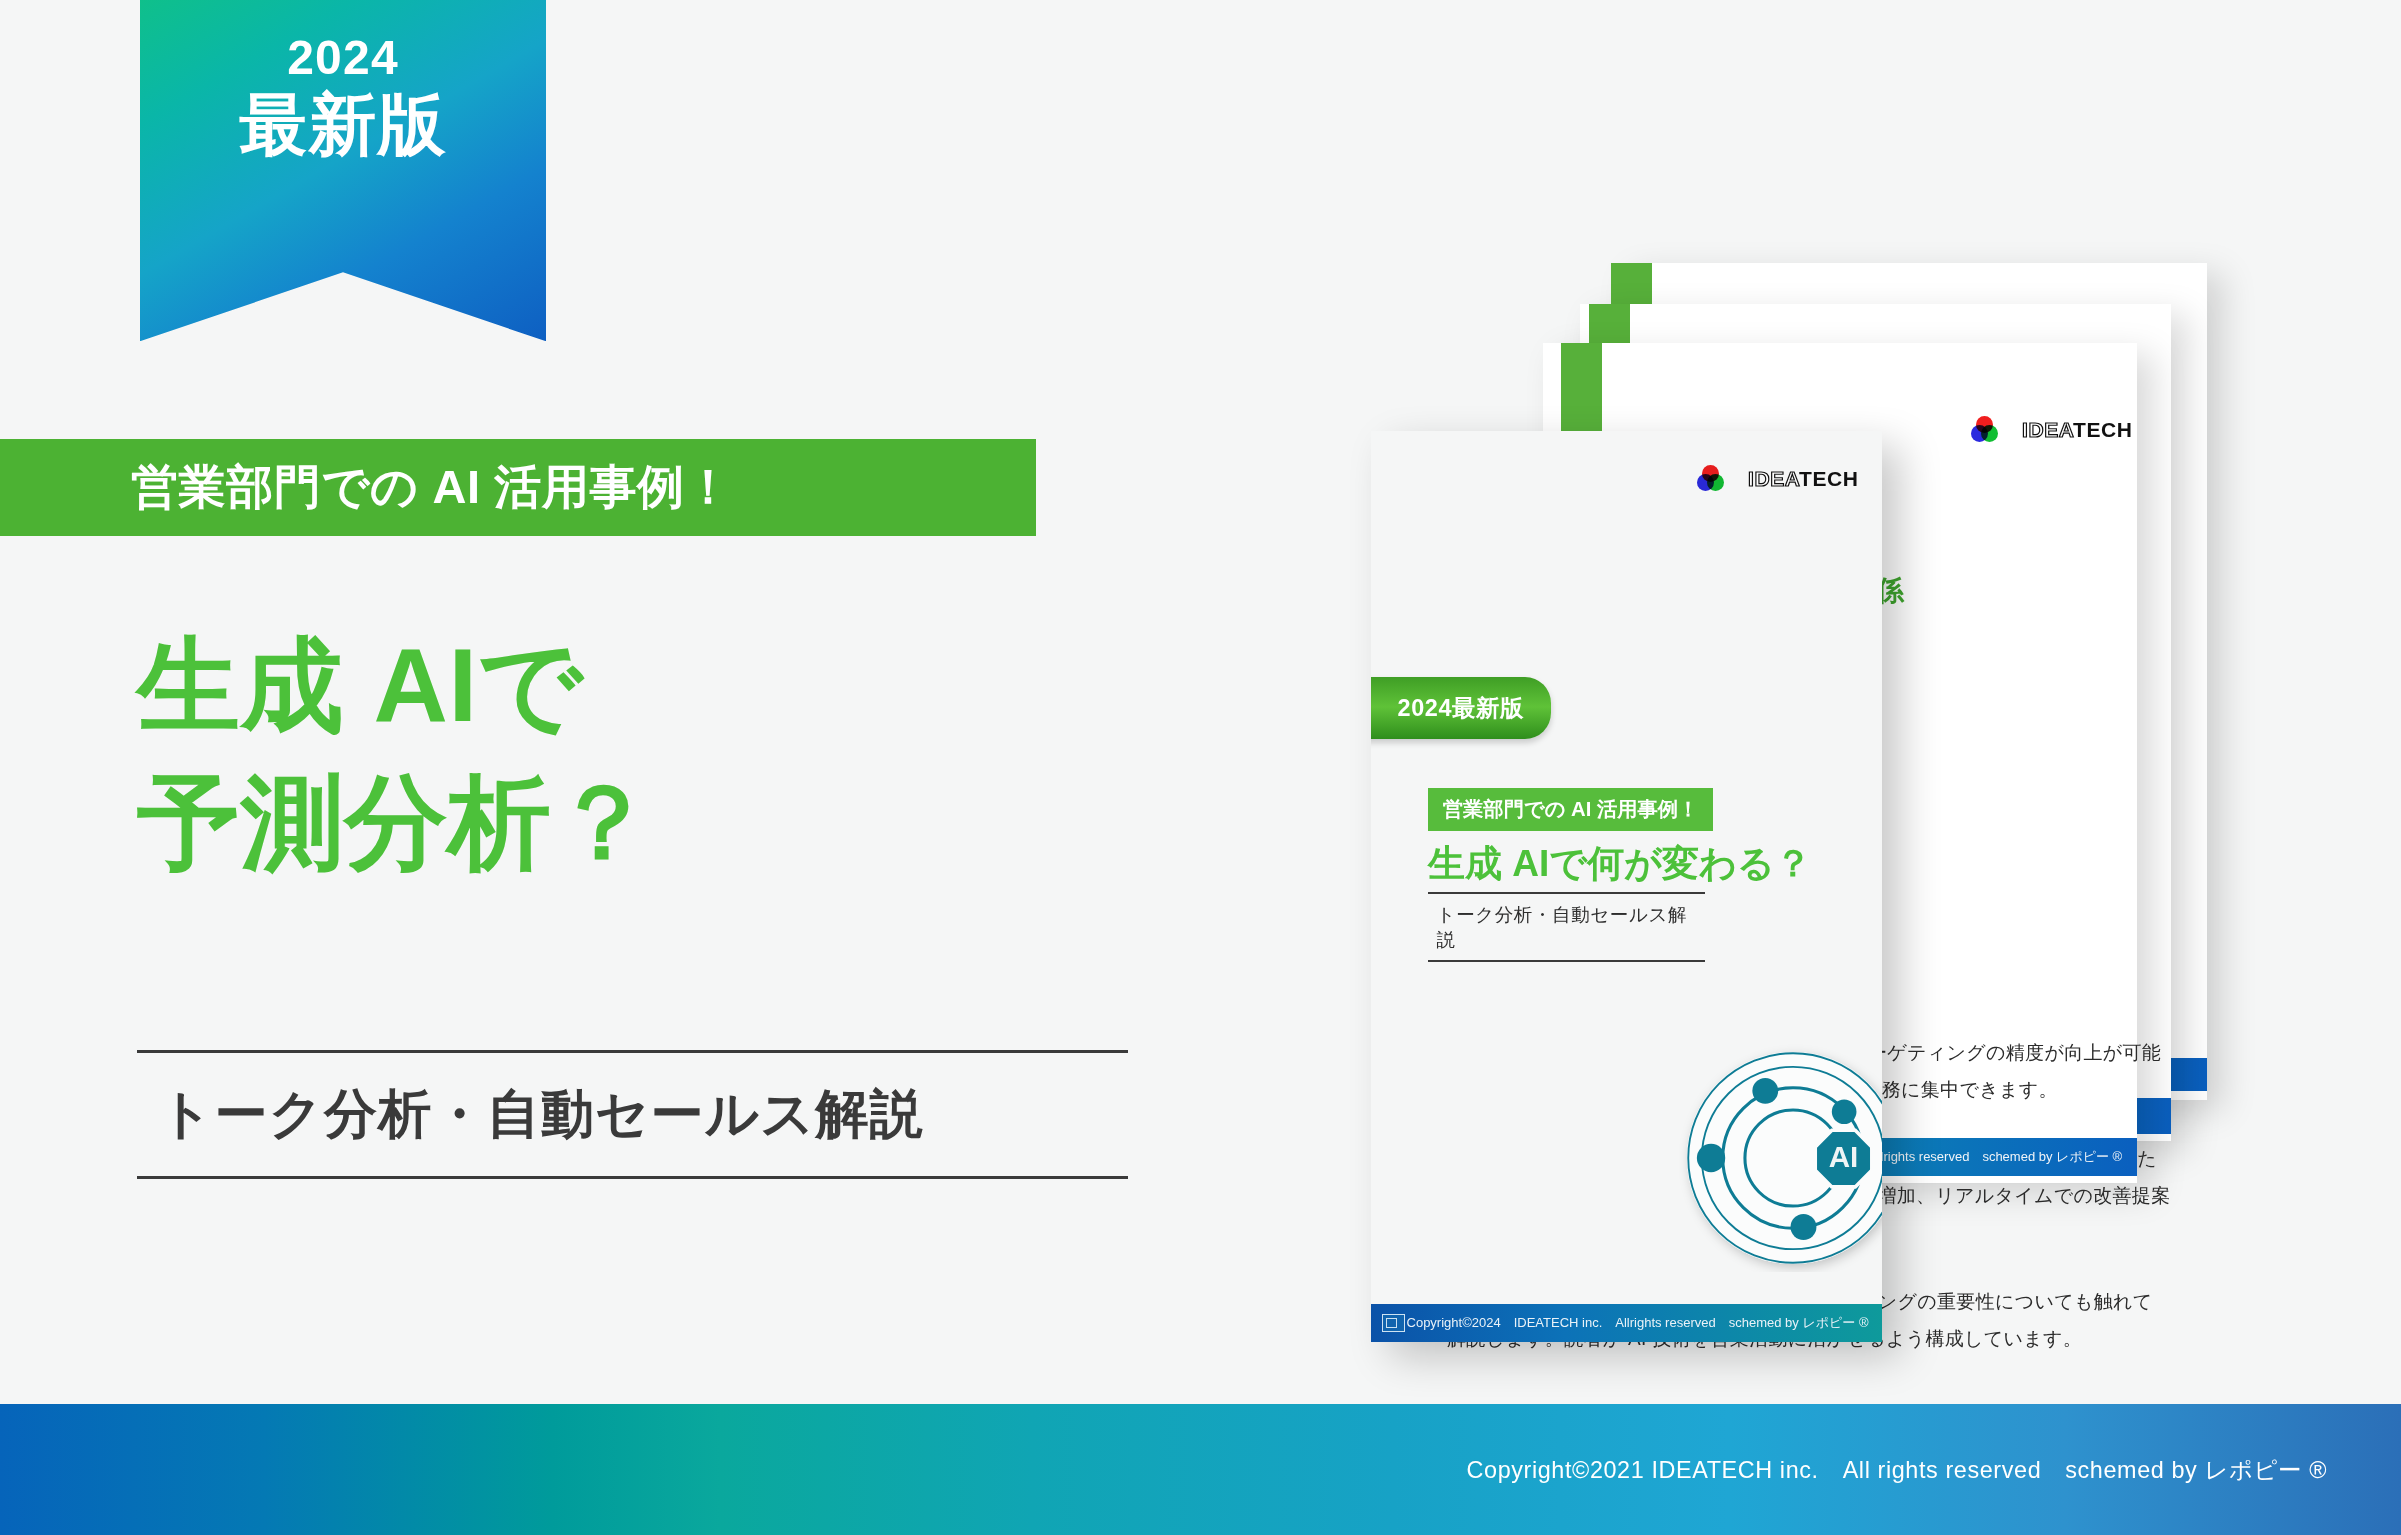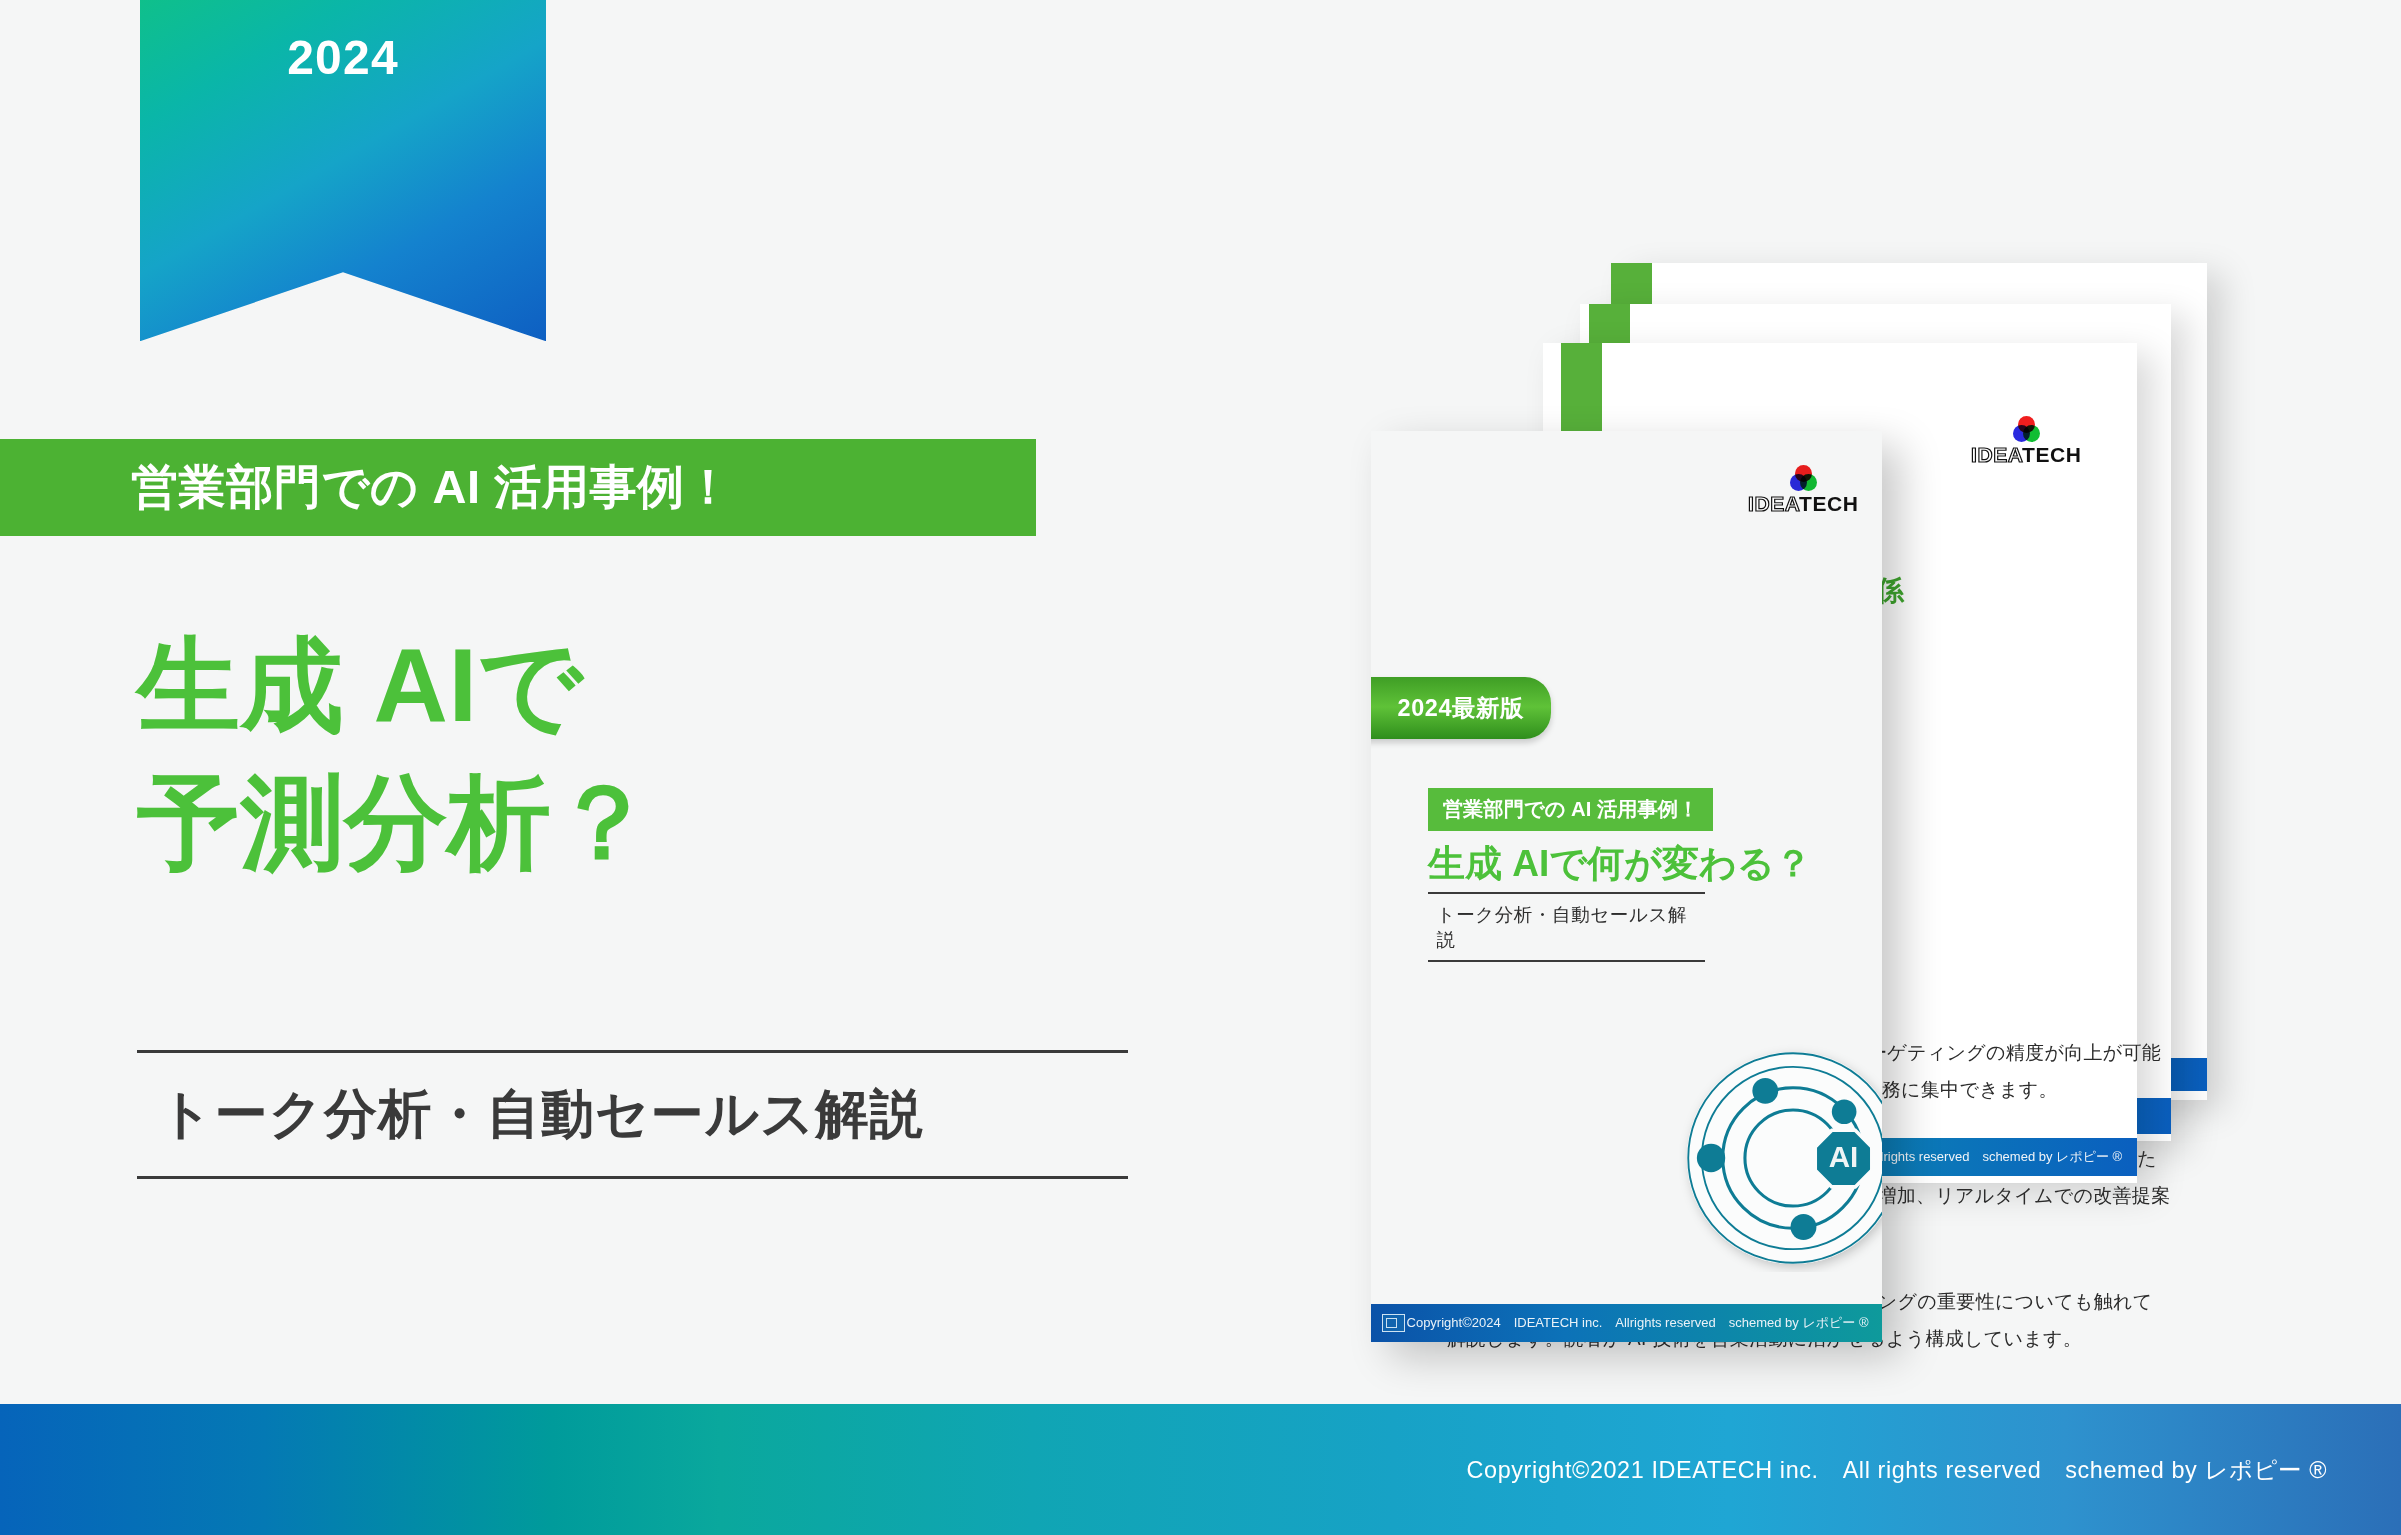--- a/index.html
+++ b/index.html
@@ -189,21 +189,21 @@
     width: 8.6px; height: 8.6px; border: 1.8px solid #CDE2F2;
   }
   .cover-foot-text {
     color: #EAF2F8; font-size: 13px; margin-left: auto; margin-right: 13.5px; white-space: nowrap;
   }
 
   
   .ai-orbit { position: absolute; right: -24.6px; bottom: 70px; width: 228px; height: 228px; }
 
   
-  .it-logo { display: flex; align-items: center; gap: 1px; flex-direction: column; }
+  .it-logo { display: flex; align-items: center; gap: 24px; }
   .it-mark { position: relative; width: 27px; height: 27px; }
   .it-mark i { position: absolute; width: 17px; height: 17px; border-radius: 50%; mix-blend-mode: multiply; }
   .it-mark i.r { background: #F01E1E; left: 4.9px; top: 0; }
   .it-mark i.b { background: #2A2ADF; left: 0; top: 9.2px; }
   .it-mark i.g { background: #11BE33; left: 9.9px; top: 9.2px; }
   .it-text { font-size: 21px; font-weight: 700; letter-spacing: 0.6px; color: #111; line-height: 1; }
   .it-text .thin { color: #fff; -webkit-text-stroke: 1.2px #111; }
 
   
   .footer {
@@ -216,20 +216,21 @@
     margin-right: 74px; white-space: nowrap;
   }
 </style>
 </head>
 <body>
 
 <div class="page">
 
   <div class="ribbon">
     <div class="ribbon-year">2024</div>
+    <div class="ribbon-sub">最新版</div>
   </div>
 
 
   <div class="eyebrow">
     <div class="eyebrow-text">営業部門での AI 活用事例！</div>
   </div>
 
   <div class="headline">
     <span class="ln">生成 AIで</span>
     <span class="ln">予測分析？</span>

